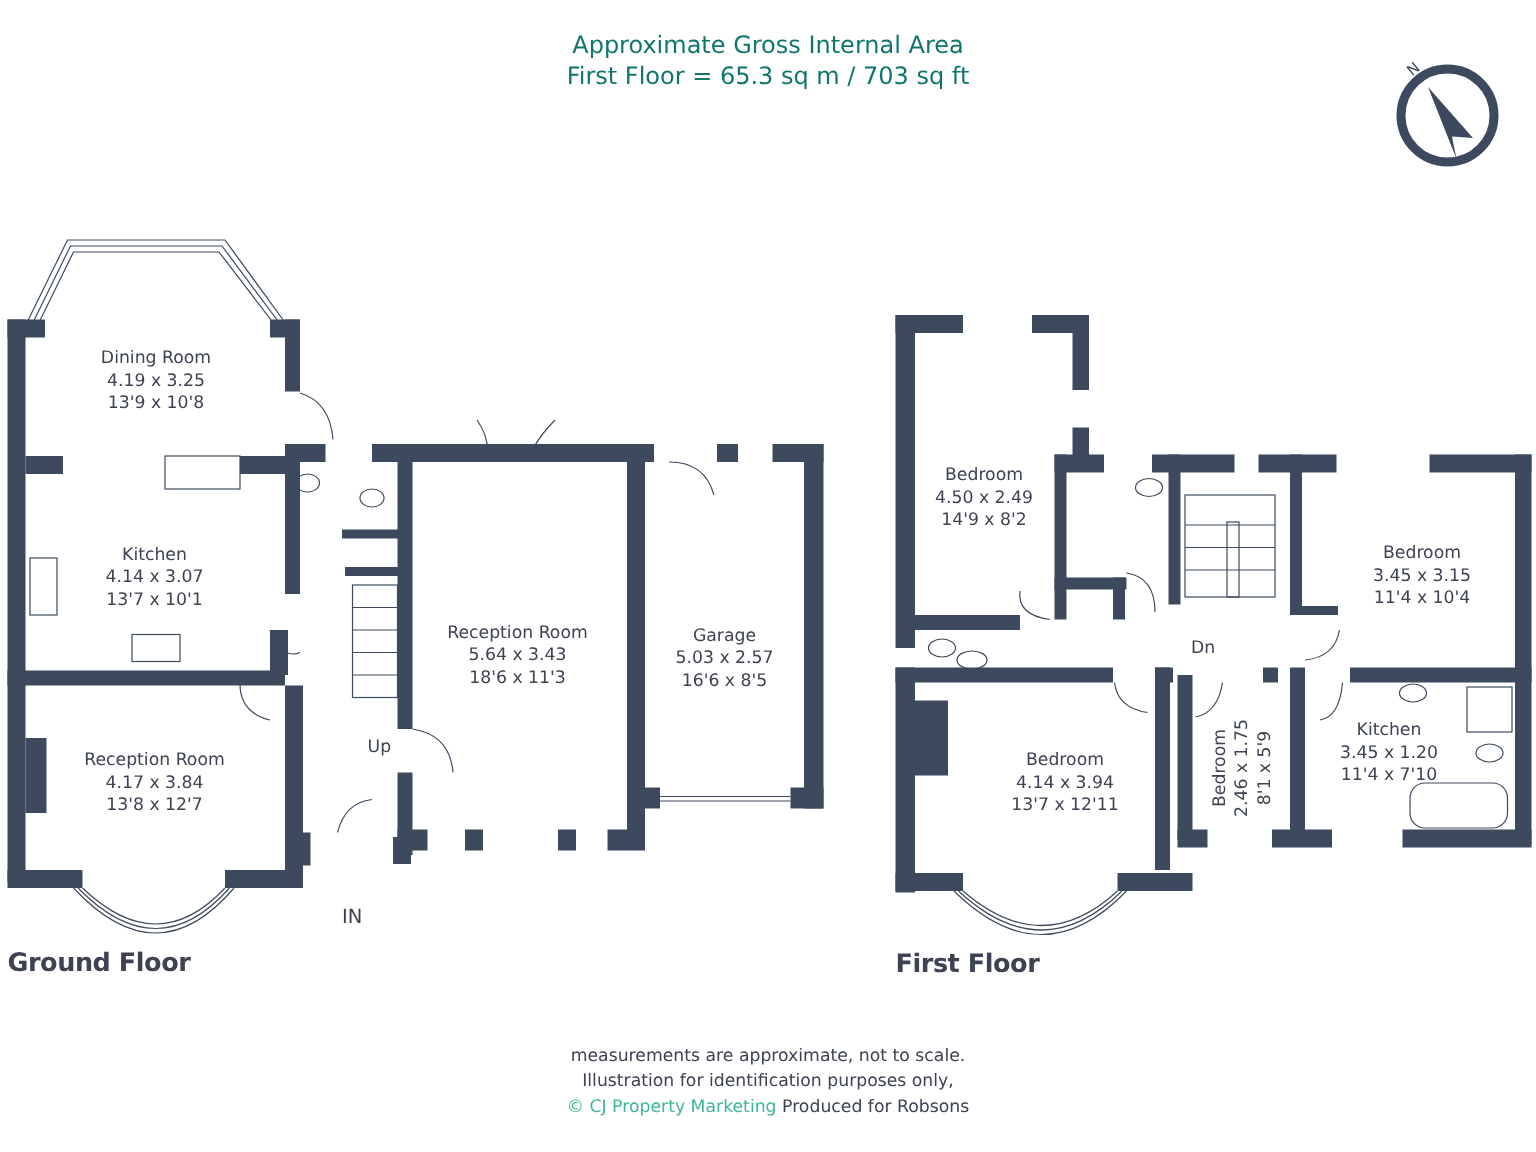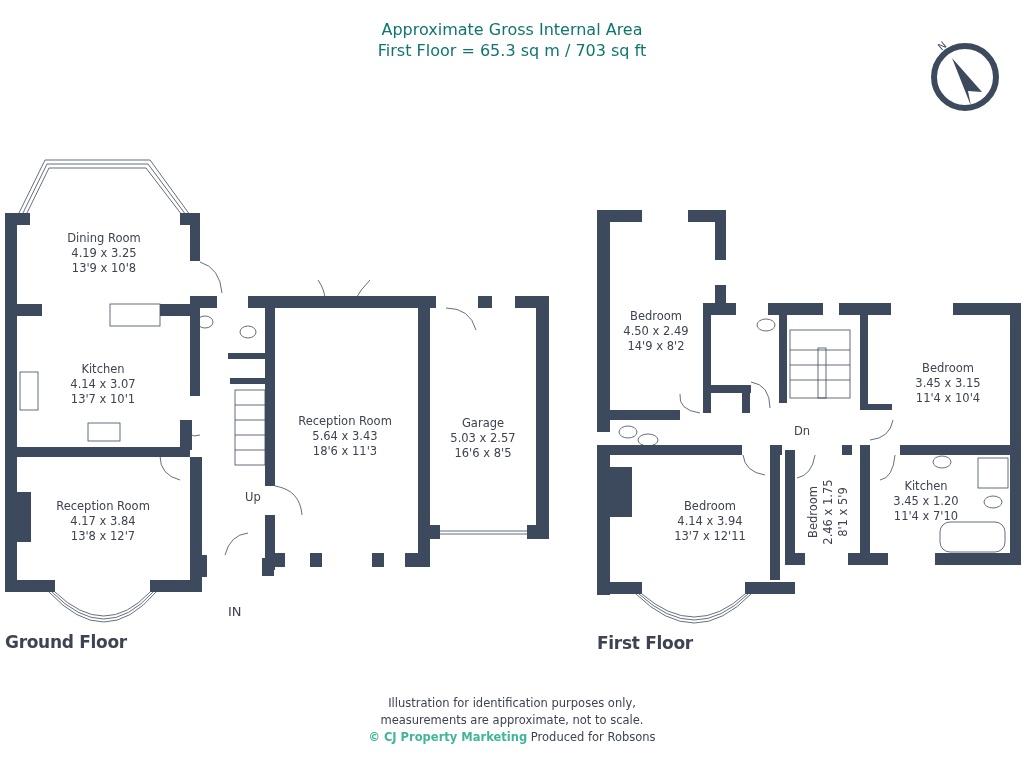--- a/index.html
+++ b/index.html
@@ -6,21 +6,21 @@
   body { width: 1024px; height: 768px; position: relative; overflow: hidden; font-family: "DejaVu Sans", sans-serif; color: #3d4352; }
   .header { position: absolute; left: 312px; top: 20px; width: 400px; text-align: center; font-size: 16px; line-height: 20.5px; color: #0f766e; }
   .header div { white-space: nowrap; }
   .compass { position: absolute; left: 925px; top: 38px; width: 80px; height: 80px; }
   .plan { position: absolute; left: 0; top: 0; width: 1024px; height: 768px; }
   .room-label { position: absolute; text-align: center; font-size: 11.5px; line-height: 15px; color: #3d4352; white-space: nowrap; transform: translateX(-50%); }
   .room-label.vertical { transform: translate(-50%, -50%) rotate(-90deg); }
   .floor-title { position: absolute; font-weight: bold; font-size: 17px; color: #3d4352; font-family: "DejaVu Sans", sans-serif; letter-spacing: -0.3px; }
   .small-label { position: absolute; font-size: 11.5px; color: #3d4352; }
   .footer { position: absolute; left: 312px; top: 695px; width: 400px; text-align: center; font-size: 11.5px; line-height: 17px; color: #3d4352; }
-  .footer .brand { color: #3fb59a; font-weight: bold; }
+  .footer .brand { color: #3fb59a; }
   .footer div { white-space: nowrap; }
 </style>
 </head>
 <body>
 
 <div class="header">
   <div>Approximate Gross Internal Area</div>
   <div>First Floor = 65.3 sq m / 703 sq ft</div>
 </div>
 
@@ -221,19 +221,19 @@
 </div>
 <div class="room-label" style="left:926px; top:479px;">
   <div>Kitchen</div>
   <div>3.45 x 1.20</div>
   <div>11'4 x 7'10</div>
 </div>
 <div class="small-label" style="left:794px; top:399px;margin-top:25px;">Dn</div>
 <div class="floor-title" style="left:597px; top:633px;">First Floor</div>
 
 <div class="footer">
+  <div>measurements are approximate, not to scale.</div>
   <div>Illustration for identification purposes only,</div>
-  <div>measurements are approximate, not to scale.</div>
   <div>
     <span class="brand">© CJ Property Marketing</span>
     <span>Produced for Robsons</span>
   </div>
 </div>
 
 </body></html>

